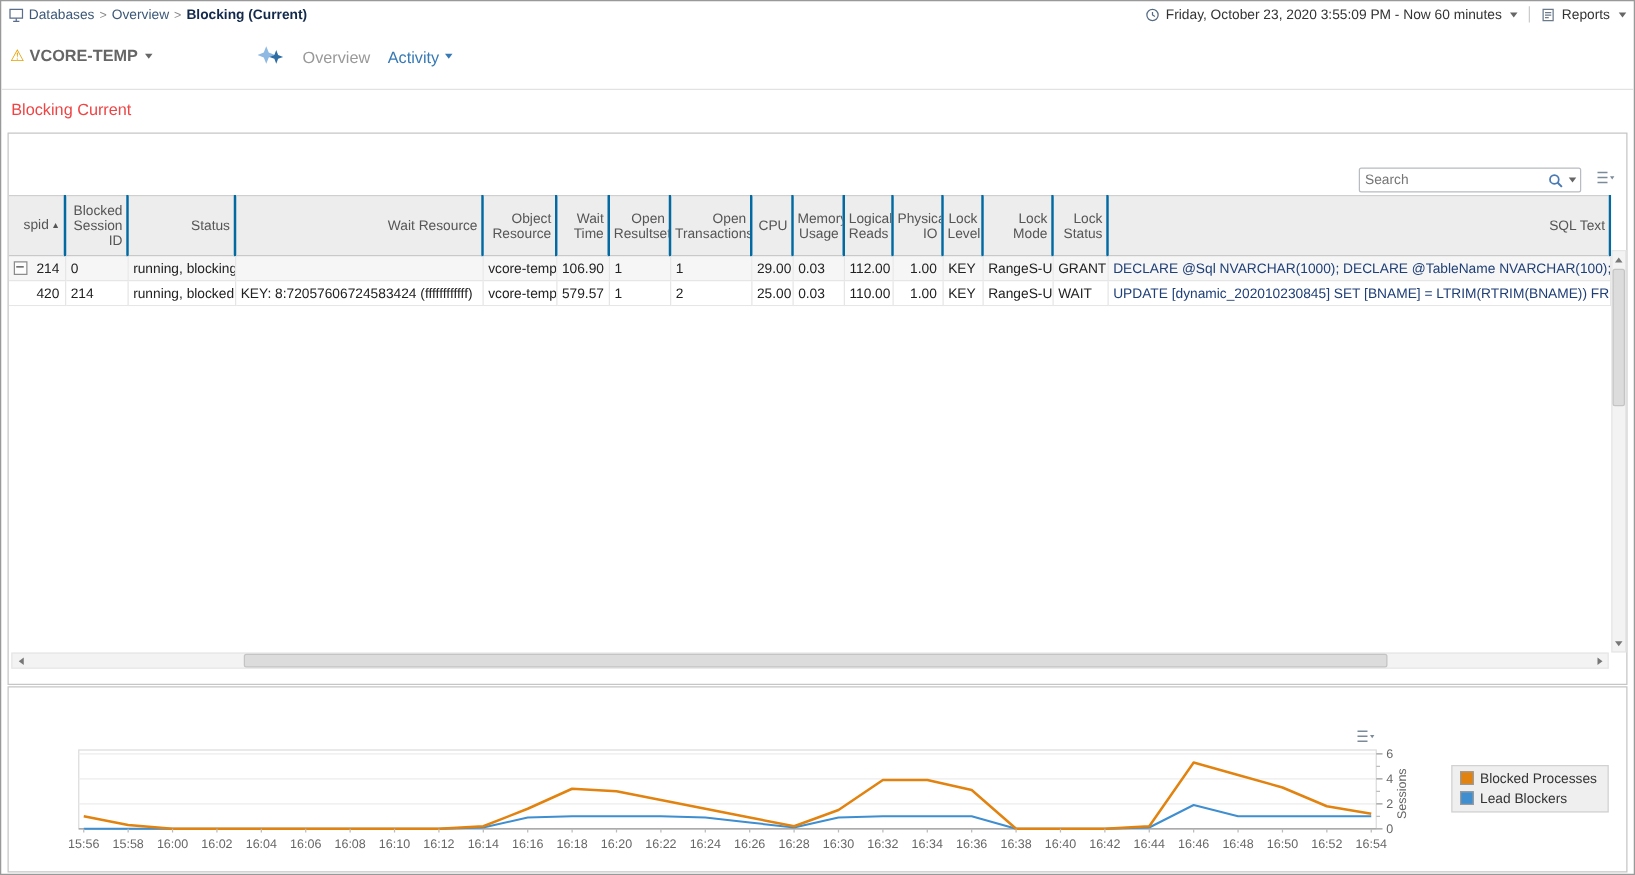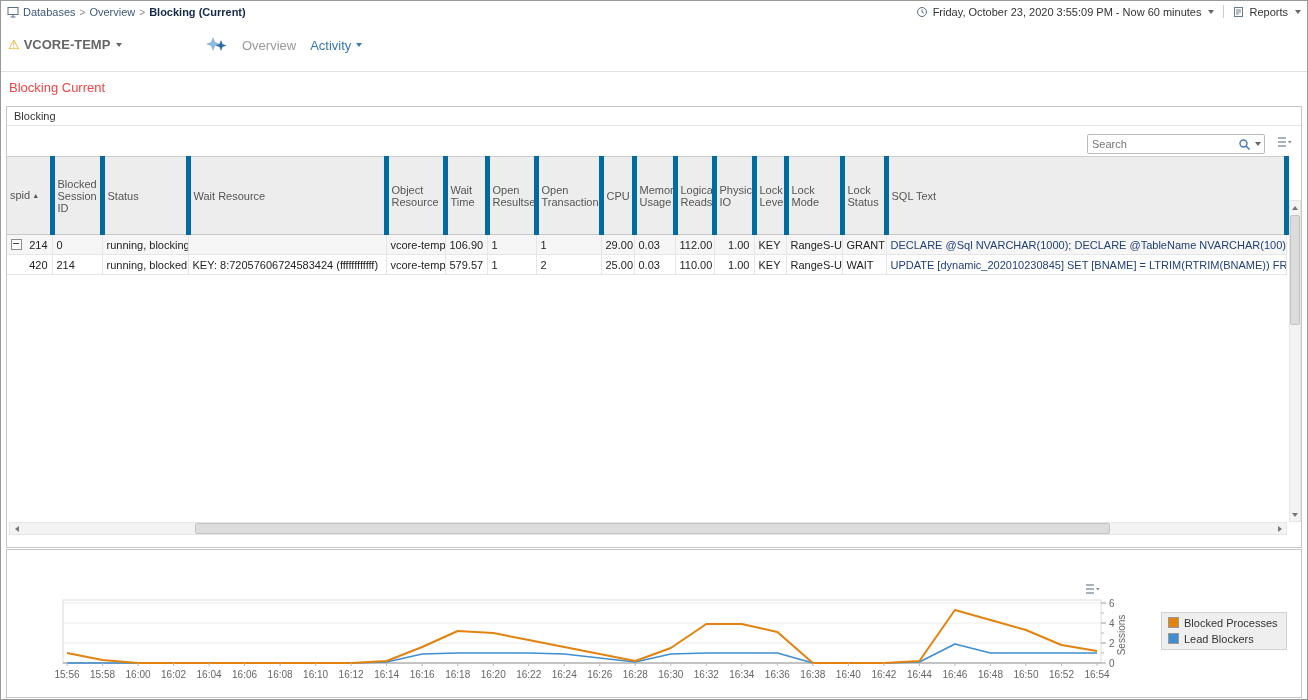--- a/index.html
+++ b/index.html
@@ -33,21 +33,21 @@
 
   
   .search-wrap{position:absolute;right:36px;top:27px;width:176px;height:18px;border:1px solid #b8bcc0;border-radius:2px;display:flex;align-items:center;background:#fff}
   .search-wrap input{flex:1;border:none;outline:none;font:11px "Liberation Sans",sans-serif;padding:0 4px;color:#333;min-width:0;background:transparent}
   .search-icons{display:flex;align-items:center;padding-right:3px;gap:2px;cursor:pointer}
   .grid-menu{position:absolute;right:9px;top:29px;cursor:pointer}
 
   
   .tbl-wrap{position:absolute;left:0;top:49px;width:1282px;overflow:hidden}
   table{border-collapse:collapse;table-layout:fixed;width:1282px}
-  thead th{background:#ededed;border-right:5px solid #0369a1;border-top:1px solid #cfcfcf;border-bottom:1px solid #c9c9c9;font-weight:normal;color:#555;font-size:11px;height:43px;padding:17px 3px;line-height:12px;vertical-align:middle;text-align:left;overflow:hidden}
+  thead th{background:#ededed;border-right:2px solid #0369a1;border-top:1px solid #cfcfcf;border-bottom:1px solid #c9c9c9;font-weight:normal;color:#555;font-size:11px;height:43px;padding:2px 3px;line-height:12px;vertical-align:middle;text-align:right;overflow:hidden}
   tbody td{border-right:1px solid #e6e6e6;border-bottom:1px solid #e6e6e6;font-size:11px;color:#222;height:19px;padding:0 4px;white-space:nowrap;overflow:hidden;background:#fff}
   tr.row-blocking td{background:#f6f6f6}
   td.ar{text-align:right}
   td.sql{color:#1f3f77}
   .spid-cell{display:flex;align-items:center;justify-content:space-between}
   .expander{display:inline-block;width:9px;height:9px;border:1px solid #8c8c8c;background:#fdfdfd;position:relative;cursor:pointer}
   .expander::after{content:"";position:absolute;left:1px;top:3px;width:6px;height:1px;background:#444}
   .sort-arrow{font-size:7px;color:#555;margin-left:2px;vertical-align:middle}
 
   
@@ -123,21 +123,20 @@
     <span class="nav-activity">
       <span>Activity</span>
       <span class="caret"></span>
     </span>
   </div>
   <div class="divider"></div>
 
   <div class="page-title">Blocking Current</div>
 
   <div class="panel panel-blocking">
-    <div class="panel-title">Blocking</div>
 
     <div class="search-wrap">
       <input type="text" placeholder="Search" style="">
       <span class="search-icons">
         <svg width="13" height="13" viewBox="0 0 13 13">
             <circle cx="5.5" cy="5.5" r="3.5" fill="none" stroke="#4a7ab5" stroke-width="1.4"></circle>
             <line x1="8" y1="8" x2="11.5" y2="11.5" stroke="#4a7ab5" stroke-width="1.6"></line>
           </svg>
         <span class="caret"></span>
       </span>

